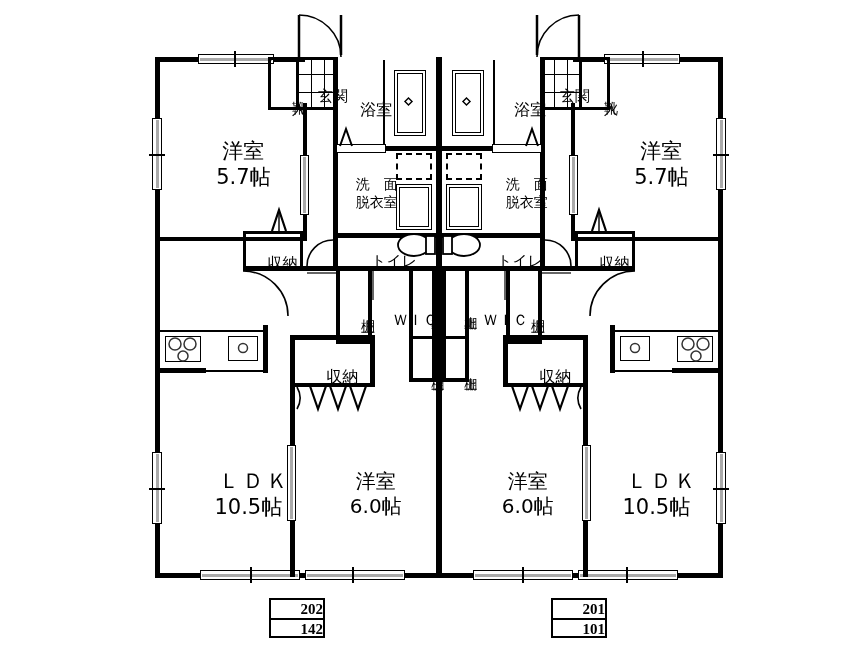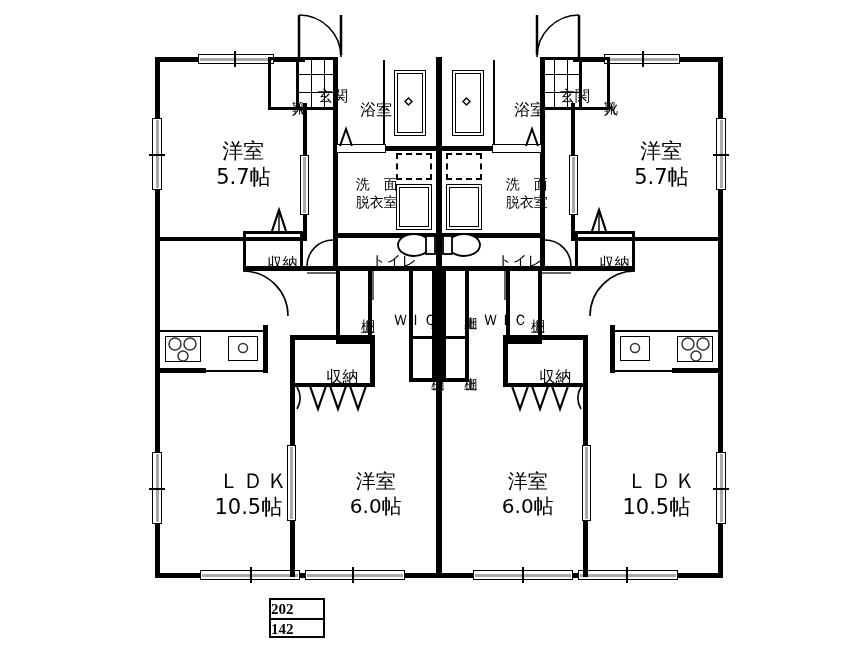--- a/index.html
+++ b/index.html
@@ -15,21 +15,21 @@
   .dash{position:absolute;border:2px dashed #000;box-sizing:border-box;}
   .lbl{position:absolute;text-align:center;color:#000;line-height:1.05;
        white-space:pre;letter-spacing:0px;}
   .vlbl{position:absolute;text-align:center;color:#000;line-height:0.98;
         white-space:pre;}
   .win{position:absolute;border:1px solid #000;background:#fff;box-sizing:border-box;}
   .winbar{position:absolute;background:#aaa;}
   .winv{position:absolute;border:1px solid #000;background:#fff;box-sizing:border-box;}
   svg.ov{position:absolute;left:0;top:0;width:846px;height:646px;overflow:visible;}
   .tag{position:absolute;border:2px solid #000;box-sizing:border-box;background:#fff;}
-  .tagrow{height:18px;line-height:18px;text-align:left;font-size:15px;
+  .tagrow{height:18px;line-height:18px;text-align:right;font-size:15px;
           font-weight:bold;font-family:"Liberation Serif",serif;}
   .tagsep{border-bottom:2px solid #000;}
 </style>
 </head>
 <body>
 
 <div id="plan">
 
   <div class="w" style="left:155px;top:57px;width:150px;height:5px;"></div>
   <div class="w" style="left:573px;top:57px;width:150px;height:5px;"></div>
@@ -369,14 +369,18 @@
     <g stroke="#000" stroke-width="1.2" fill="none">
       <path d="M307 273 L336 273"></path>
       <path d="M571 273 L542 273"></path>
     </g>
   </svg>
 
   <div class="tag" style="left:269px;top:598px;width:56px;height:40px;">
     <div class="tagrow tagsep">202</div>
     <div class="tagrow">142</div>
   </div>
+  <div class="tag" style="left:551px;top:598px;width:56px;height:40px;">
+    <div class="tagrow tagsep">201</div>
+    <div class="tagrow">101</div>
+  </div>
 
 </div>
 
 </body></html>

